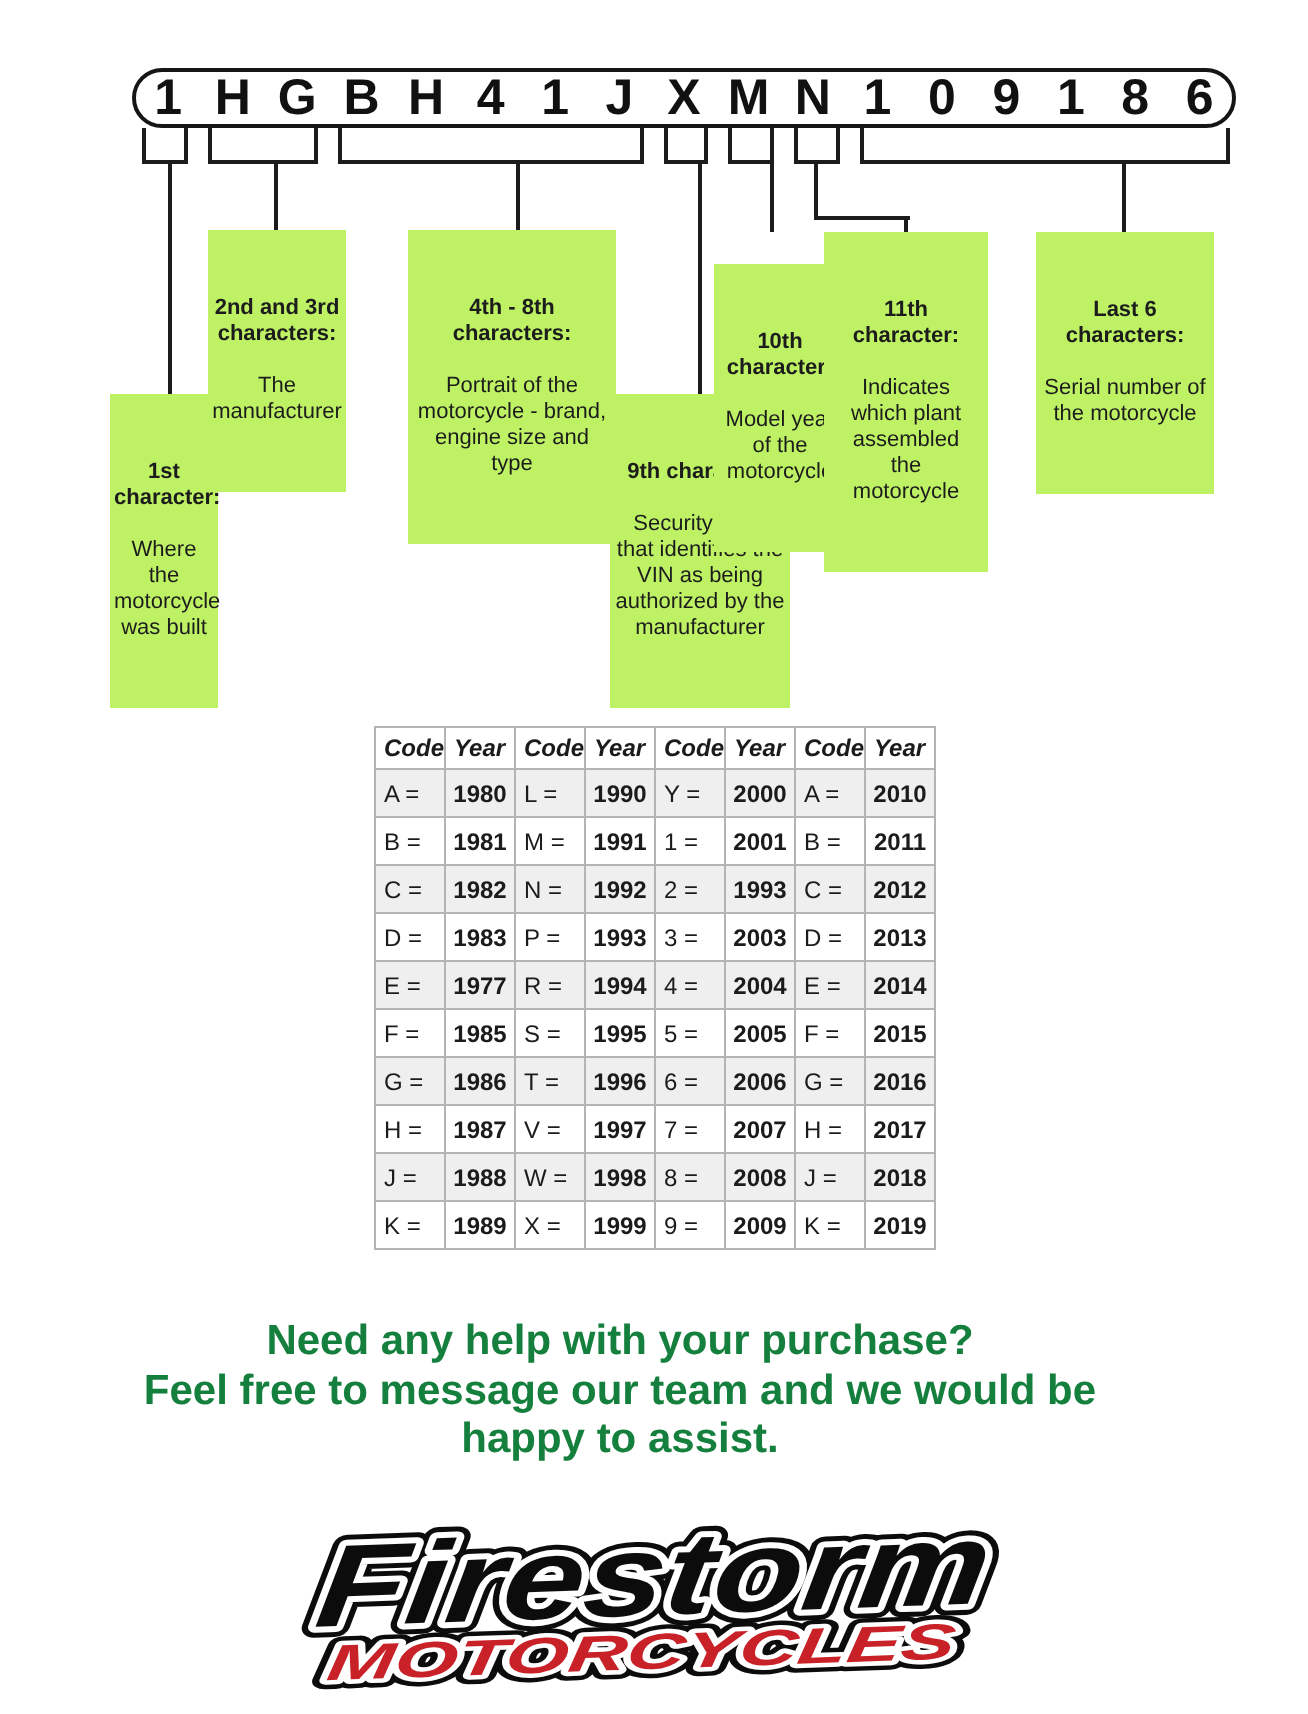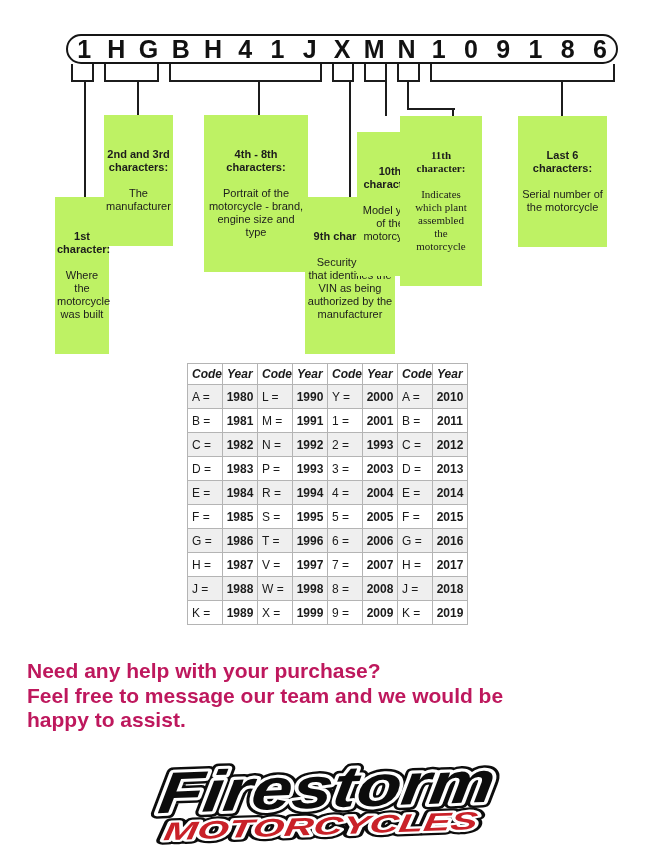--- a/index.html
+++ b/index.html
@@ -55,22 +55,22 @@
     height:21px;font-weight:bold;text-align:left;padding:0 0 0 4px;background:#ffffff;font-style:italic;
   }
   .year-table td{height:24px;padding:0;}
   .year-table td.code{text-align:left;padding-left:4px;}
   .year-table td.year{text-align:center;font-weight:bold;}
   .year-table tbody tr:nth-child(odd){background:#efefef;}
   .year-table tbody tr:nth-child(even){background:#ffffff;}
   
   .help-message{
     position:absolute;left:27px;top:659px;width:566px;
-    font-size:21px;line-height:24.5px;font-weight:bold;
-    color:#be185d;white-space:pre-line;
+    text-align:center;font-size:21px;line-height:24.5px;font-weight:bold;
+    color:#15803d;white-space:pre-line;
   }
   
   .logo-wrap{
     position:absolute;left:148px;top:763px;width:380px;height:80px;
     transform:rotate(-2deg);
   }
   .logo-wrap svg{overflow:visible;}
 </style>
 </head>
 <body>
@@ -143,21 +143,21 @@
 authorized by the
 manufacturer</div>
   </div>
   <div class="gbox" style="left:357px;top:132px;width:66px;min-height:66px;">
     <div class="gbox-title">10th
 character:</div>
     <div class="gbox-body">Model year
 of the
 motorcycle</div>
   </div>
-  <div class="gbox" style="left:400px;top:116px;width:82px;min-height:92px;font-family:Liberation Serif, serif;">
+  <div class="gbox" style="left:412px;top:116px;width:82px;min-height:92px;">
     <div class="gbox-title">11th
 character:</div>
     <div class="gbox-body">Indicates
 which plant
 assembled
 the
 motorcycle</div>
   </div>
   <div class="gbox" style="left:518px;top:116px;width:89px;min-height:54px;">
     <div class="gbox-title">Last 6
@@ -216,21 +216,21 @@
           <td class="year">1983</td>
           <td class="code">P =</td>
           <td class="year">1993</td>
           <td class="code">3 =</td>
           <td class="year">2003</td>
           <td class="code">D =</td>
           <td class="year">2013</td>
         </tr>
         <tr>
           <td class="code">E =</td>
-          <td class="year">1984</td>
+          <td class="year">1977</td>
           <td class="code">R =</td>
           <td class="year">1994</td>
           <td class="code">4 =</td>
           <td class="year">2004</td>
           <td class="code">E =</td>
           <td class="year">2014</td>
         </tr>
         <tr>
           <td class="code">F =</td>
           <td class="year">1985</td>

